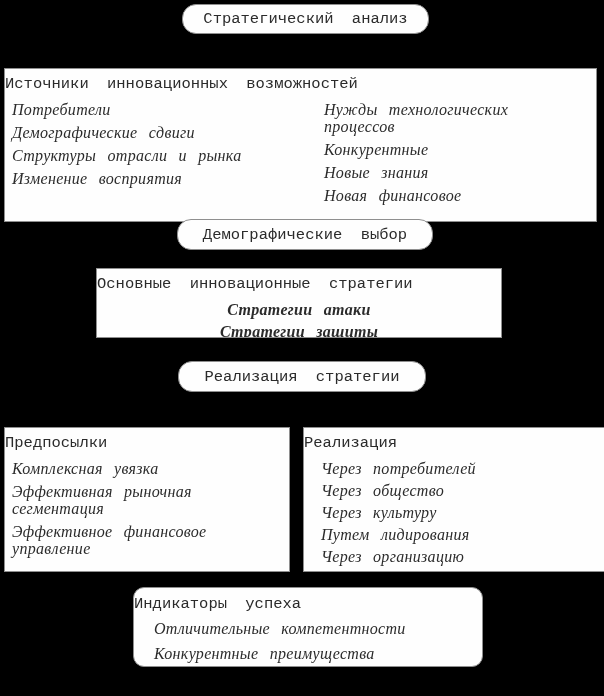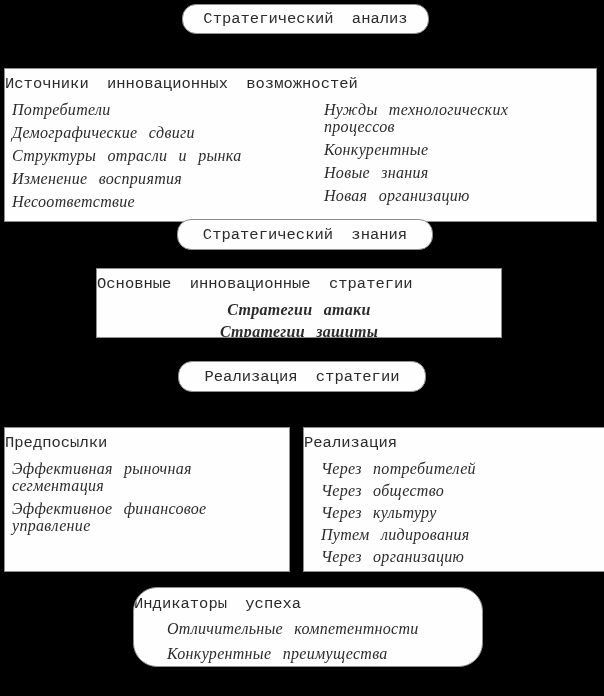--- a/index.html
+++ b/index.html
@@ -57,87 +57,87 @@
     margin-bottom: 6px;
   }
   
   #stage1-box   { left: 182px; top: 4px;   width: 247px; height: 30px; }
   #sources-box  { left: 4px;   top: 68px;  width: 593px; height: 154px; }
   #stage2-box   { left: 177px; top: 219px; width: 256px; height: 31px; }
   #strategies-box { left: 96px; top: 268px; width: 406px; height: 70px; text-align: center; }
   #stage3-box   { left: 178px; top: 361px; width: 248px; height: 31px; }
   #prereq-box   { left: 4px;   top: 427px; width: 286px; height: 145px; }
   #realize-box  { left: 303px; top: 427px; width: 336px; height: 145px; }
-  #indicators-box { left: 133px; top: 587px; width: 350px; height: 80px; border-radius: 24px; }
+  #indicators-box { left: 133px; top: 587px; width: 350px; height: 80px; border-radius: 11px; }
 
   
   .cols { display: flex; padding-left: 7px; }
   .col-left  { width: 312px; }
   .col-right { flex: 1; }
   .col-right li { max-width: 222px; }
 
   #strategies-box ul.items li { margin-bottom: 5px; font-weight: bold; }
 
   #prereq-box ul.items { padding-left: 7px; }
   #prereq-box ul.items li { max-width: 236px; }
 
   #realize-box ul.items { padding-left: 17px; }
   #realize-box ul.items li { margin-bottom: 5px; }
 
   #indicators-box .rect-title { padding-top: 6px; margin-bottom: 6px; }
-  #indicators-box ul.items { padding-left: 33px; }
+  #indicators-box ul.items { padding-left: 20px; }
   #indicators-box ul.items li { margin-bottom: 8px; }
 </style>
 </head>
 <body>
 
 <div id="canvas">
 
   <div id="stage1-box" class="box capsule">
     <span class="title">Стратегический анализ</span>
   </div>
 
   <div id="sources-box" class="box">
     <span class="title rect-title">Источники инновационных возможностей</span>
     <div class="cols">
       <ul class="items col-left">
         <li>Потребители</li>
         <li>Демографические сдвиги</li>
         <li>Структуры отрасли и рынка</li>
         <li>Изменение восприятия</li>
-        <li>Несоответствие</li>
       </ul>
       <ul class="items col-right">
         <li>Нужды технологических процессов</li>
         <li>Конкурентные</li>
         <li>Новые знания</li>
-        <li>Новая организацию</li>
+        <li>Новая финансовое</li>
       </ul>
     </div>
   </div>
 
   <div id="stage2-box" class="box capsule">
-    <span class="title">Стратегический знания</span>
+    <span class="title">Демографические выбор</span>
   </div>
 
   <div id="strategies-box" class="box">
     <span class="title rect-title">Основные инновационные стратегии</span>
     <ul class="items">
       <li>Стратегии атаки</li>
       <li>Стратегии защиты</li>
     </ul>
   </div>
 
   <div id="stage3-box" class="box capsule">
     <span class="title">Реализация стратегии</span>
   </div>
 
   <div id="prereq-box" class="box">
     <span class="title rect-title">Предпосылки</span>
     <ul class="items">
+      <li>Комплексная увязка</li>
       <li>Эффективная рыночная сегментация</li>
       <li>Эффективное финансовое управление</li>
     </ul>
   </div>
 
   <div id="realize-box" class="box">
     <span class="title rect-title">Реализация</span>
     <ul class="items">
       <li>Через потребителей</li>
       <li>Через общество</li>

